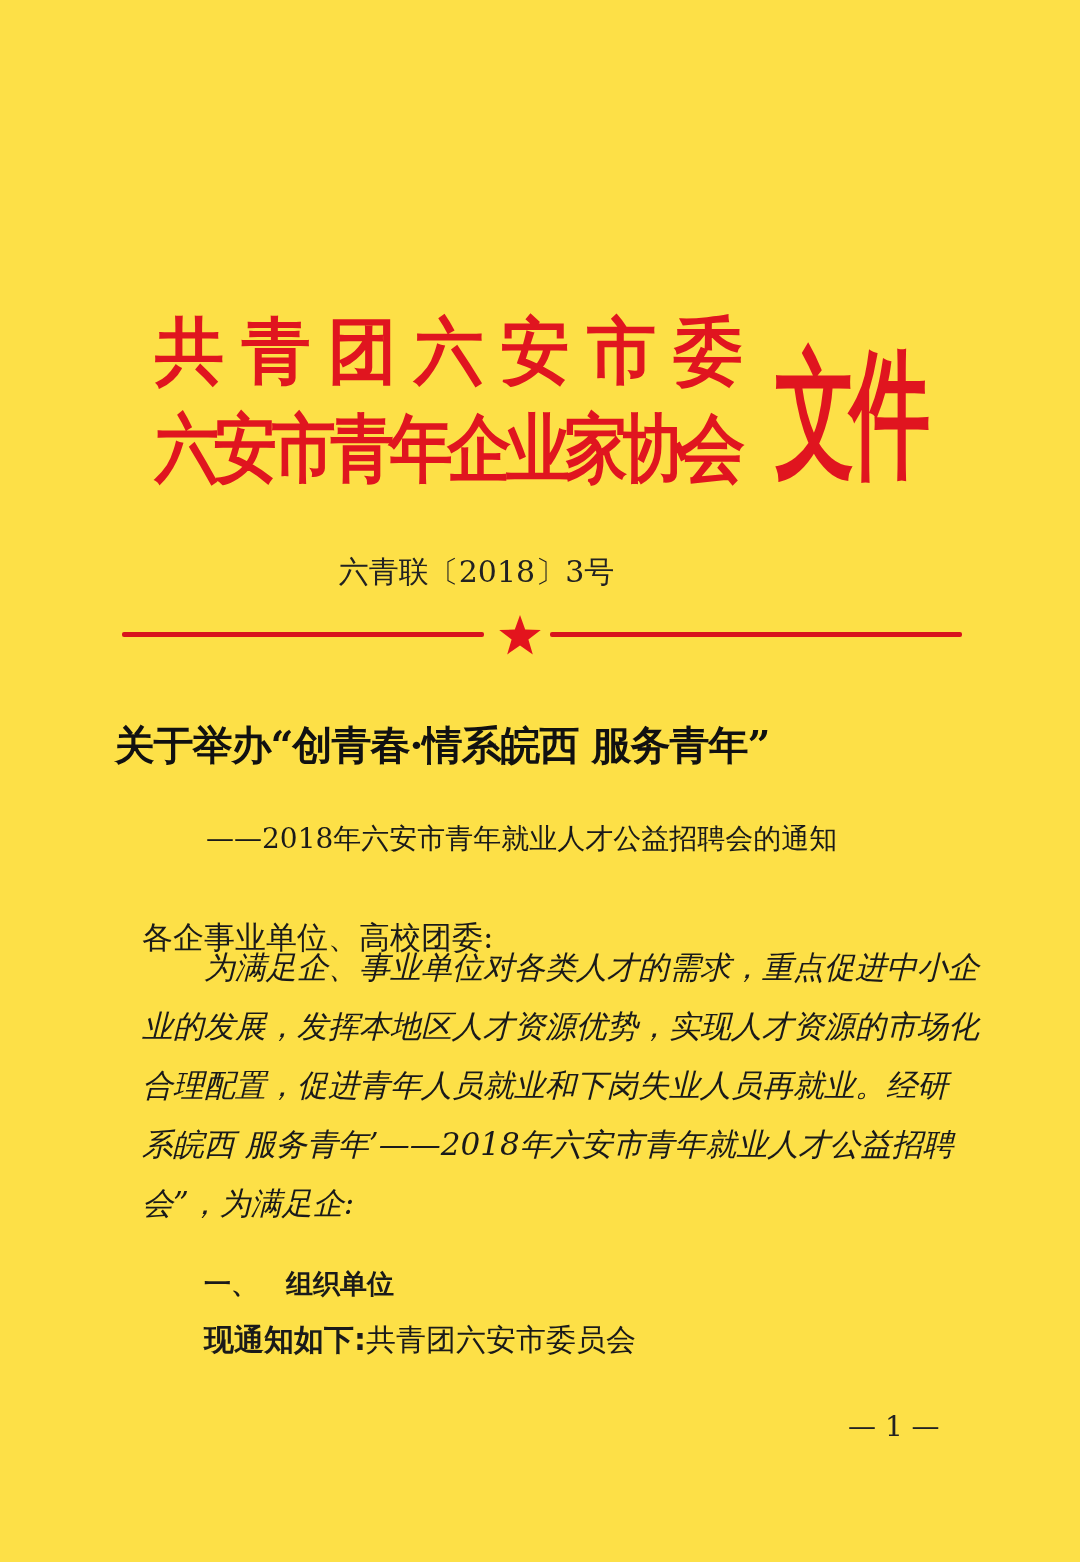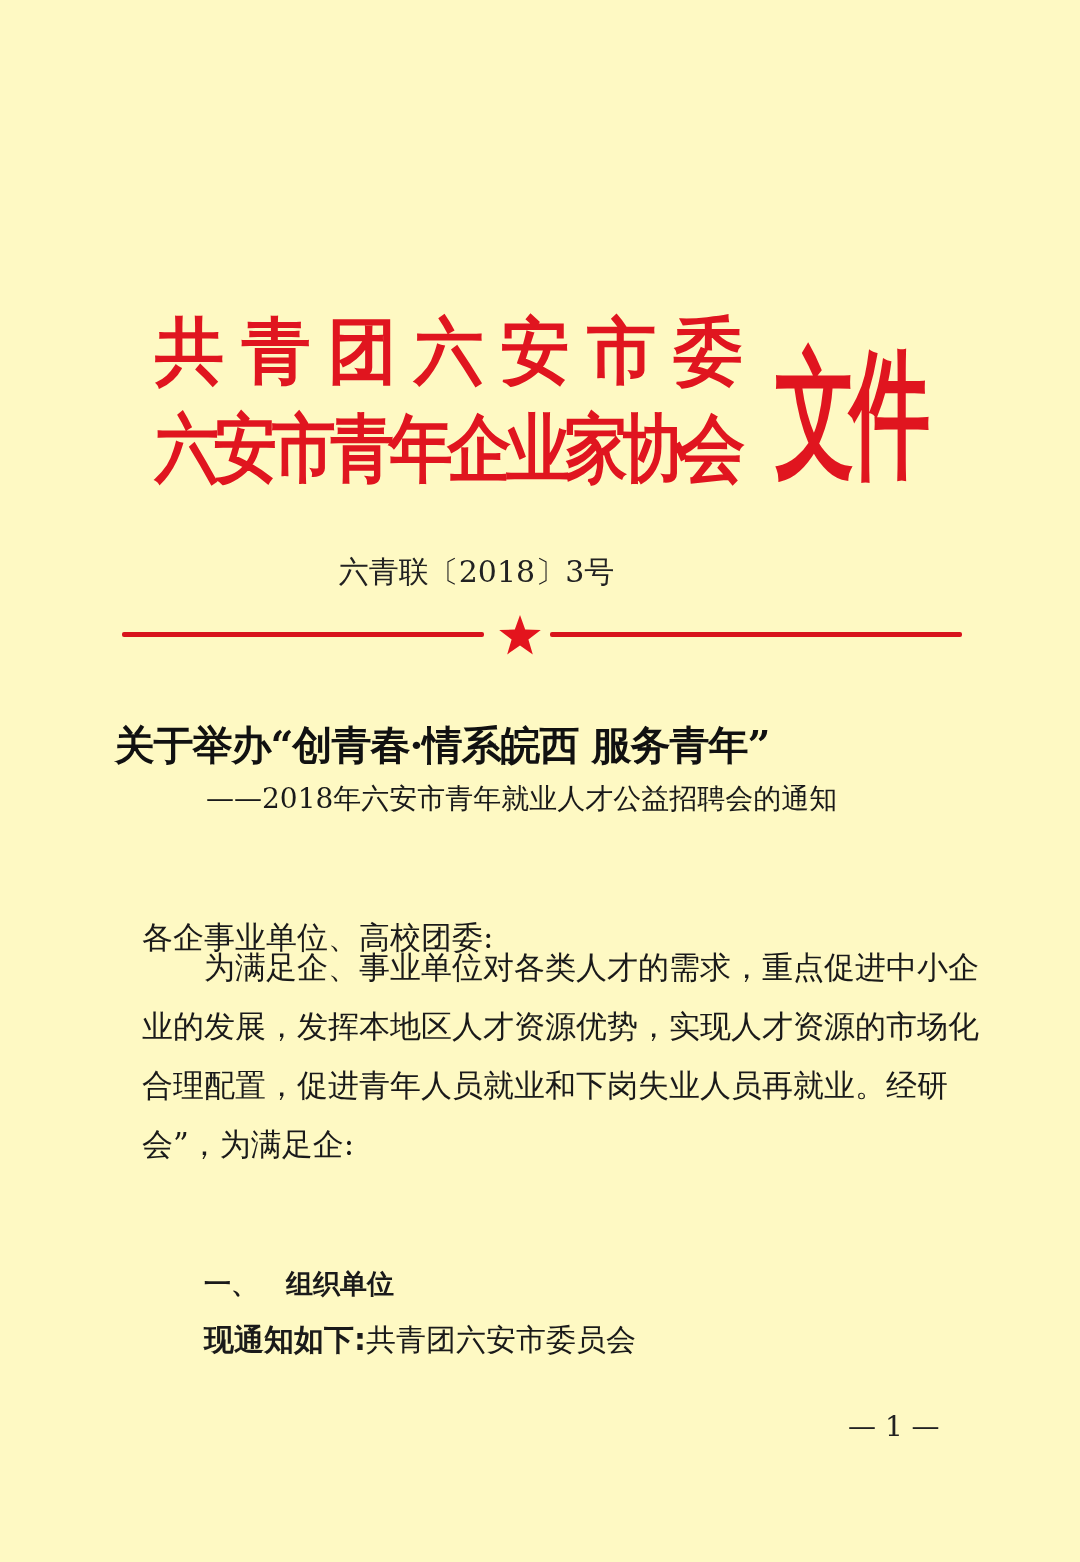--- a/index.html
+++ b/index.html
@@ -13,21 +13,21 @@
       position: relative;
       overflow: hidden;
       font-family: "DejaVu Serif", "Liberation Serif", serif;
       color: #1a1a1a;
     }
     .page {
       position: absolute;
       left: 0; top: 0;
       width: 1080px;
       height: 1562px;
-      background: #fef9c3;
+      background: #fde047;
     }
     .header-block {
       position: absolute;
       left: 155px;
       top: 300px;
       width: 780px;
       height: 190px;
     }
     .org-line {
       position: absolute;
@@ -105,35 +105,35 @@
       text-align: center;
       font-size: 40px;
       font-weight: bold;
       color: #111;
       white-space: nowrap;
       letter-spacing: -1px;
     }
     .subtitle {
       position: absolute;
       left: 206px;
-      top: 780px;
+      top: 820px;
       font-size: 28px;
       color: #1a1a1a;
       white-space: nowrap;
     }
     .body-text {
       position: absolute;
       left: 142px;
       width: 800px;
       font-size: 31px;
       line-height: 59px;
       color: #1a1a1a;
     }
     .salutation { top: 908px; }
-    .para { top: 938px; }
+    .para { top: 938px; font-style: italic; }
     .para .line { display: block; white-space: nowrap; }
     .para .indent { padding-left: 62px; }
     .section-heading {
       position: absolute;
       left: 204px;
       top: 1266px;
       font-size: 27px;
       font-weight: bold;
       font-family: "DejaVu Sans", sans-serif;
       white-space: nowrap;
@@ -184,20 +184,21 @@
 
   <div class="title">关于举办“创青春·情系皖西 服务青年”</div>
   <div class="subtitle">——2018年六安市青年就业人才公益招聘会的通知</div>
 
   <div class="body-text salutation">各企事业单位、高校团委:</div>
 
   <div class="body-text para">
     <span class="line indent">为满足企、事业单位对各类人才的需求，重点促进中小企</span>
     <span class="line">业的发展，发挥本地区人才资源优势，实现人才资源的市场化</span>
     <span class="line">合理配置，促进青年人员就业和下岗失业人员再就业。经研</span>
+    <span class="line">系皖西 服务青年’——2018年六安市青年就业人才公益招聘</span>
     <span class="line">会”，为满足企:</span>
   </div>
 
   <div class="section-heading">
     <span class="num">一、</span><span>组织单位</span>
   </div>
 
   <div class="organizer">
     <span class="label">现通知如下:</span><span>共青团六安市委员会</span>
   </div>

